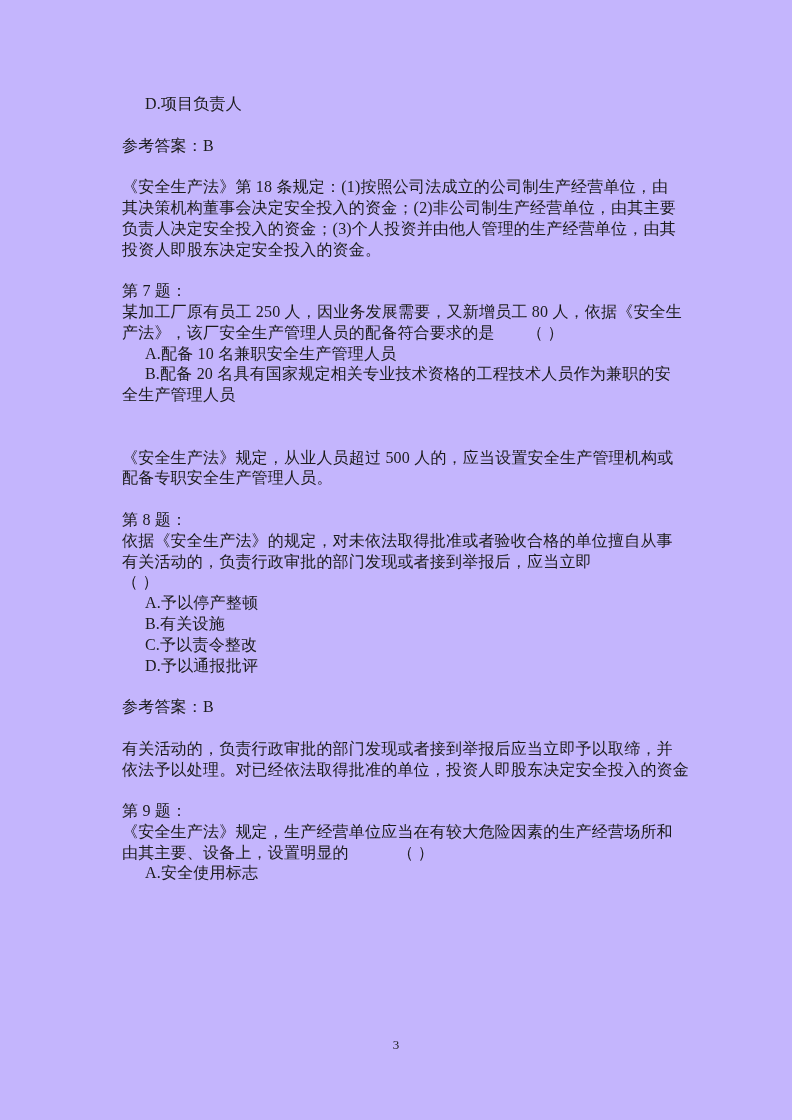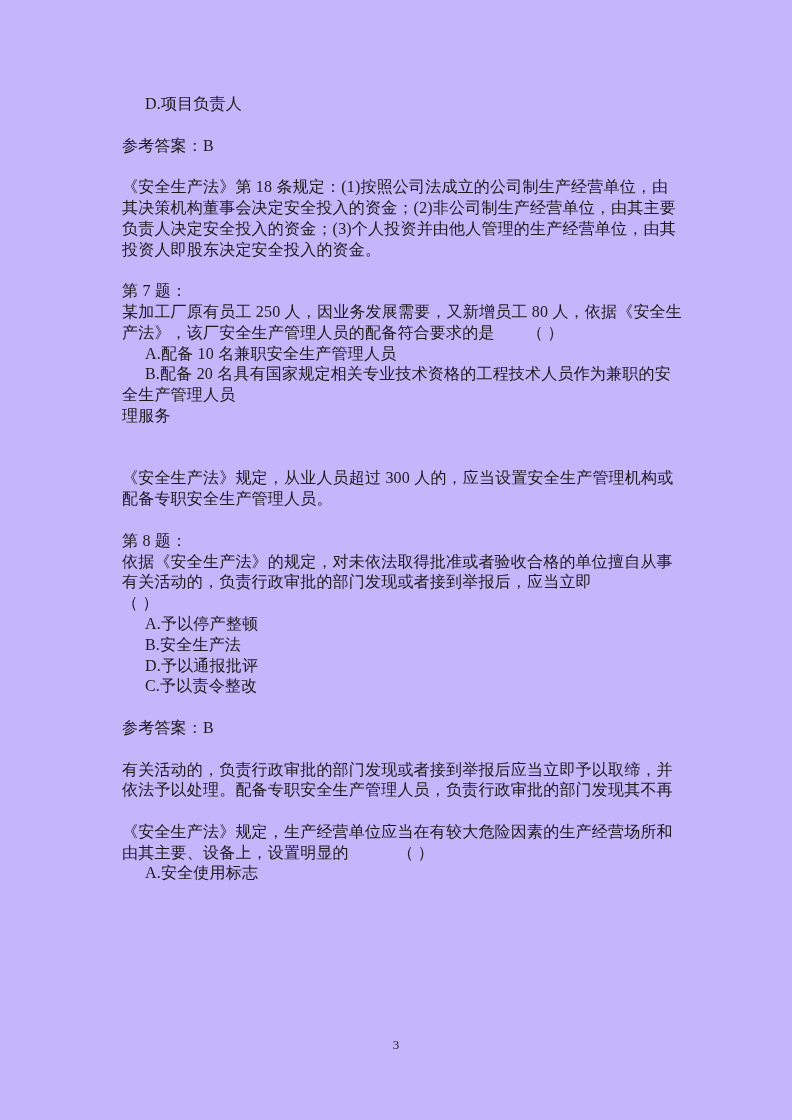--- a/index.html
+++ b/index.html
@@ -59,38 +59,38 @@
       <div class="line">其决策机构董事会决定安全投入的资金；(2)非公司制生产经营单位，由其主要</div>
       <div class="line">负责人决定安全投入的资金；(3)个人投资并由他人管理的生产经营单位，由其</div>
       <div class="line">投资人即股东决定安全投入的资金。</div>
       <div class="line blank"></div>
       <div class="line">第 7 题：</div>
       <div class="line">某加工厂原有员工 250 人，因业务发展需要，又新增员工 80 人，依据《安全生</div>
       <div class="line">产法》，该厂安全生产管理人员的配备符合要求的是　　（ ）</div>
       <div class="line indent">A.配备 10 名兼职安全生产管理人员</div>
       <div class="line indent">B.配备 20 名具有国家规定相关专业技术资格的工程技术人员作为兼职的安</div>
       <div class="line">全生产管理人员</div>
-      <div class="line">理服务</div>
       <div class="line blank"></div>
       <div class="line blank"></div>
-      <div class="line">《安全生产法》规定，从业人员超过 300 人的，应当设置安全生产管理机构或</div>
+      <div class="line">《安全生产法》规定，从业人员超过 500 人的，应当设置安全生产管理机构或</div>
       <div class="line">配备专职安全生产管理人员。</div>
       <div class="line blank"></div>
       <div class="line">第 8 题：</div>
       <div class="line">依据《安全生产法》的规定，对未依法取得批准或者验收合格的单位擅自从事</div>
       <div class="line">有关活动的，负责行政审批的部门发现或者接到举报后，应当立即</div>
       <div class="line">（ ）</div>
       <div class="line indent">A.予以停产整顿</div>
-      <div class="line indent">B.安全生产法</div>
+      <div class="line indent">B.有关设施</div>
+      <div class="line indent">C.予以责令整改</div>
       <div class="line indent">D.予以通报批评</div>
-      <div class="line indent">C.予以责令整改</div>
       <div class="line blank"></div>
       <div class="line">参考答案：B</div>
       <div class="line blank"></div>
       <div class="line">有关活动的，负责行政审批的部门发现或者接到举报后应当立即予以取缔，并</div>
-      <div class="line">依法予以处理。配备专职安全生产管理人员，负责行政审批的部门发现其不再</div>
+      <div class="line">依法予以处理。对已经依法取得批准的单位，投资人即股东决定安全投入的资金</div>
       <div class="line blank"></div>
+      <div class="line">第 9 题：</div>
       <div class="line">《安全生产法》规定，生产经营单位应当在有较大危险因素的生产经营场所和</div>
       <div class="line">由其主要、设备上，设置明显的　　　（ ）</div>
       <div class="line indent">A.安全使用标志</div>
     </div>
   <div class="footer">3</div>
 </div>
 
 </body></html>

